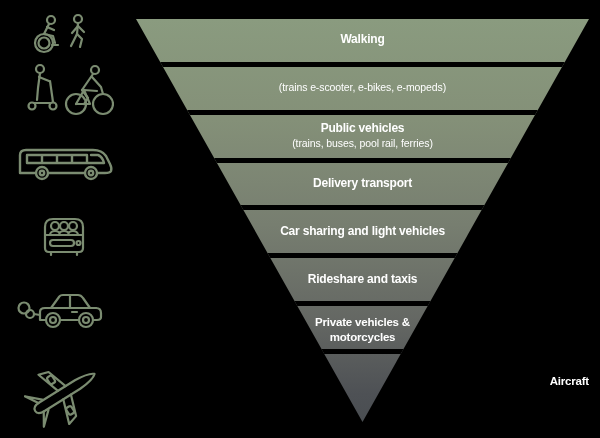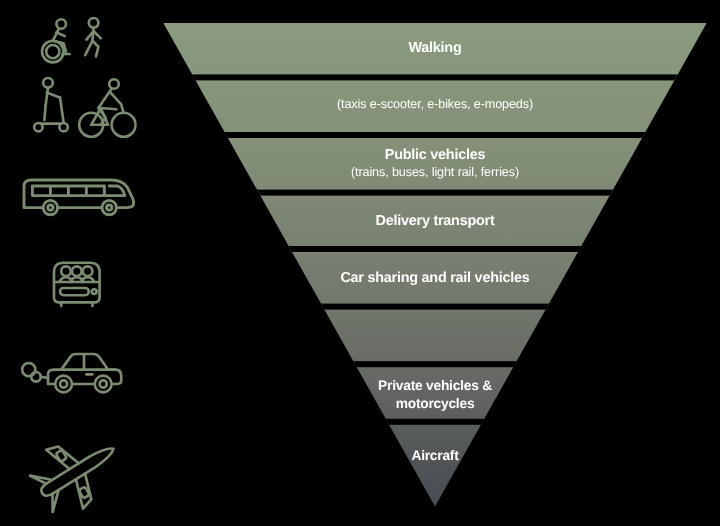--- a/index.html
+++ b/index.html
@@ -16,21 +16,21 @@
   .tri{position:absolute;inset:0;
        clip-path:polygon(0 0,100% 0,50% 100%);
        background:linear-gradient(180deg,#8a9b7f 0%,#849078 25%,#777e70 51%,#646763 75%,#4e5155 93%,#4a4e52 100%);}
   .gap{position:absolute;left:0;right:0;height:5px;background:#000;}
 
   .lvl{position:absolute;left:0;width:100%;text-align:center;transform:translateY(-50%);
        color:#fff;line-height:1.3;}
   .lvl .main{font-weight:bold;font-size:12px;letter-spacing:-0.2px;}
   .lvl .sub{font-size:10.5px;font-weight:normal;letter-spacing:-0.1px;}
   .lvl-narrow .main{font-size:11.5px;width:126px;margin:10px auto;}
-  .lvl-tip .main{font-size:11.5px;}
+  .lvl-tip .main{font-size:11.5px;text-align:right;}
 </style>
 </head>
 <body>
 
 <div class="canvas">
 
   <div class="icons">
 
     <div class="icon" style="left:30px;top:12px;">
       <svg width="64" height="44" viewBox="0 0 64 42" fill="none" stroke="#7b8c71" stroke-width="2.2" stroke-linecap="round" stroke-linejoin="round">
@@ -136,36 +136,39 @@
       <div class="gap" style="top:234px"></div>
       <div class="gap" style="top:282px"></div>
       <div class="gap" style="top:330px"></div>
     </div>
 
     <div class="lvl" style="top:21px">
       <div class="main">Walking</div>
     </div>
 
     <div class="lvl" style="top:69px">
-      <div class="sub">(taxis e-scooter, e-bikes, e-mopeds)</div>
+      <div class="sub">(trains e-scooter, e-bikes, e-mopeds)</div>
     </div>
 
     <div class="lvl" style="top:117px">
       <div class="main">Public vehicles</div>
-      <div class="sub">(trains, buses, light rail, ferries)</div>
+      <div class="sub">(trains, buses, pool rail, ferries)</div>
     </div>
 
     <div class="lvl" style="top:165px">
       <div class="main">Delivery transport</div>
     </div>
 
     <div class="lvl" style="top:213px">
-      <div class="main">Car sharing and rail vehicles</div>
+      <div class="main">Car sharing and light vehicles</div>
     </div>
 
+    <div class="lvl" style="top:261px">
+      <div class="main">Rideshare and taxis</div>
+    </div>
 
     <div class="lvl lvl-narrow" style="top:311px">
       <div class="main">Private vehicles &amp; motorcycles</div>
     </div>
 
     <div class="lvl lvl-tip" style="top:362px">
       <div class="main">Aircraft</div>
     </div>
   </div>
 

